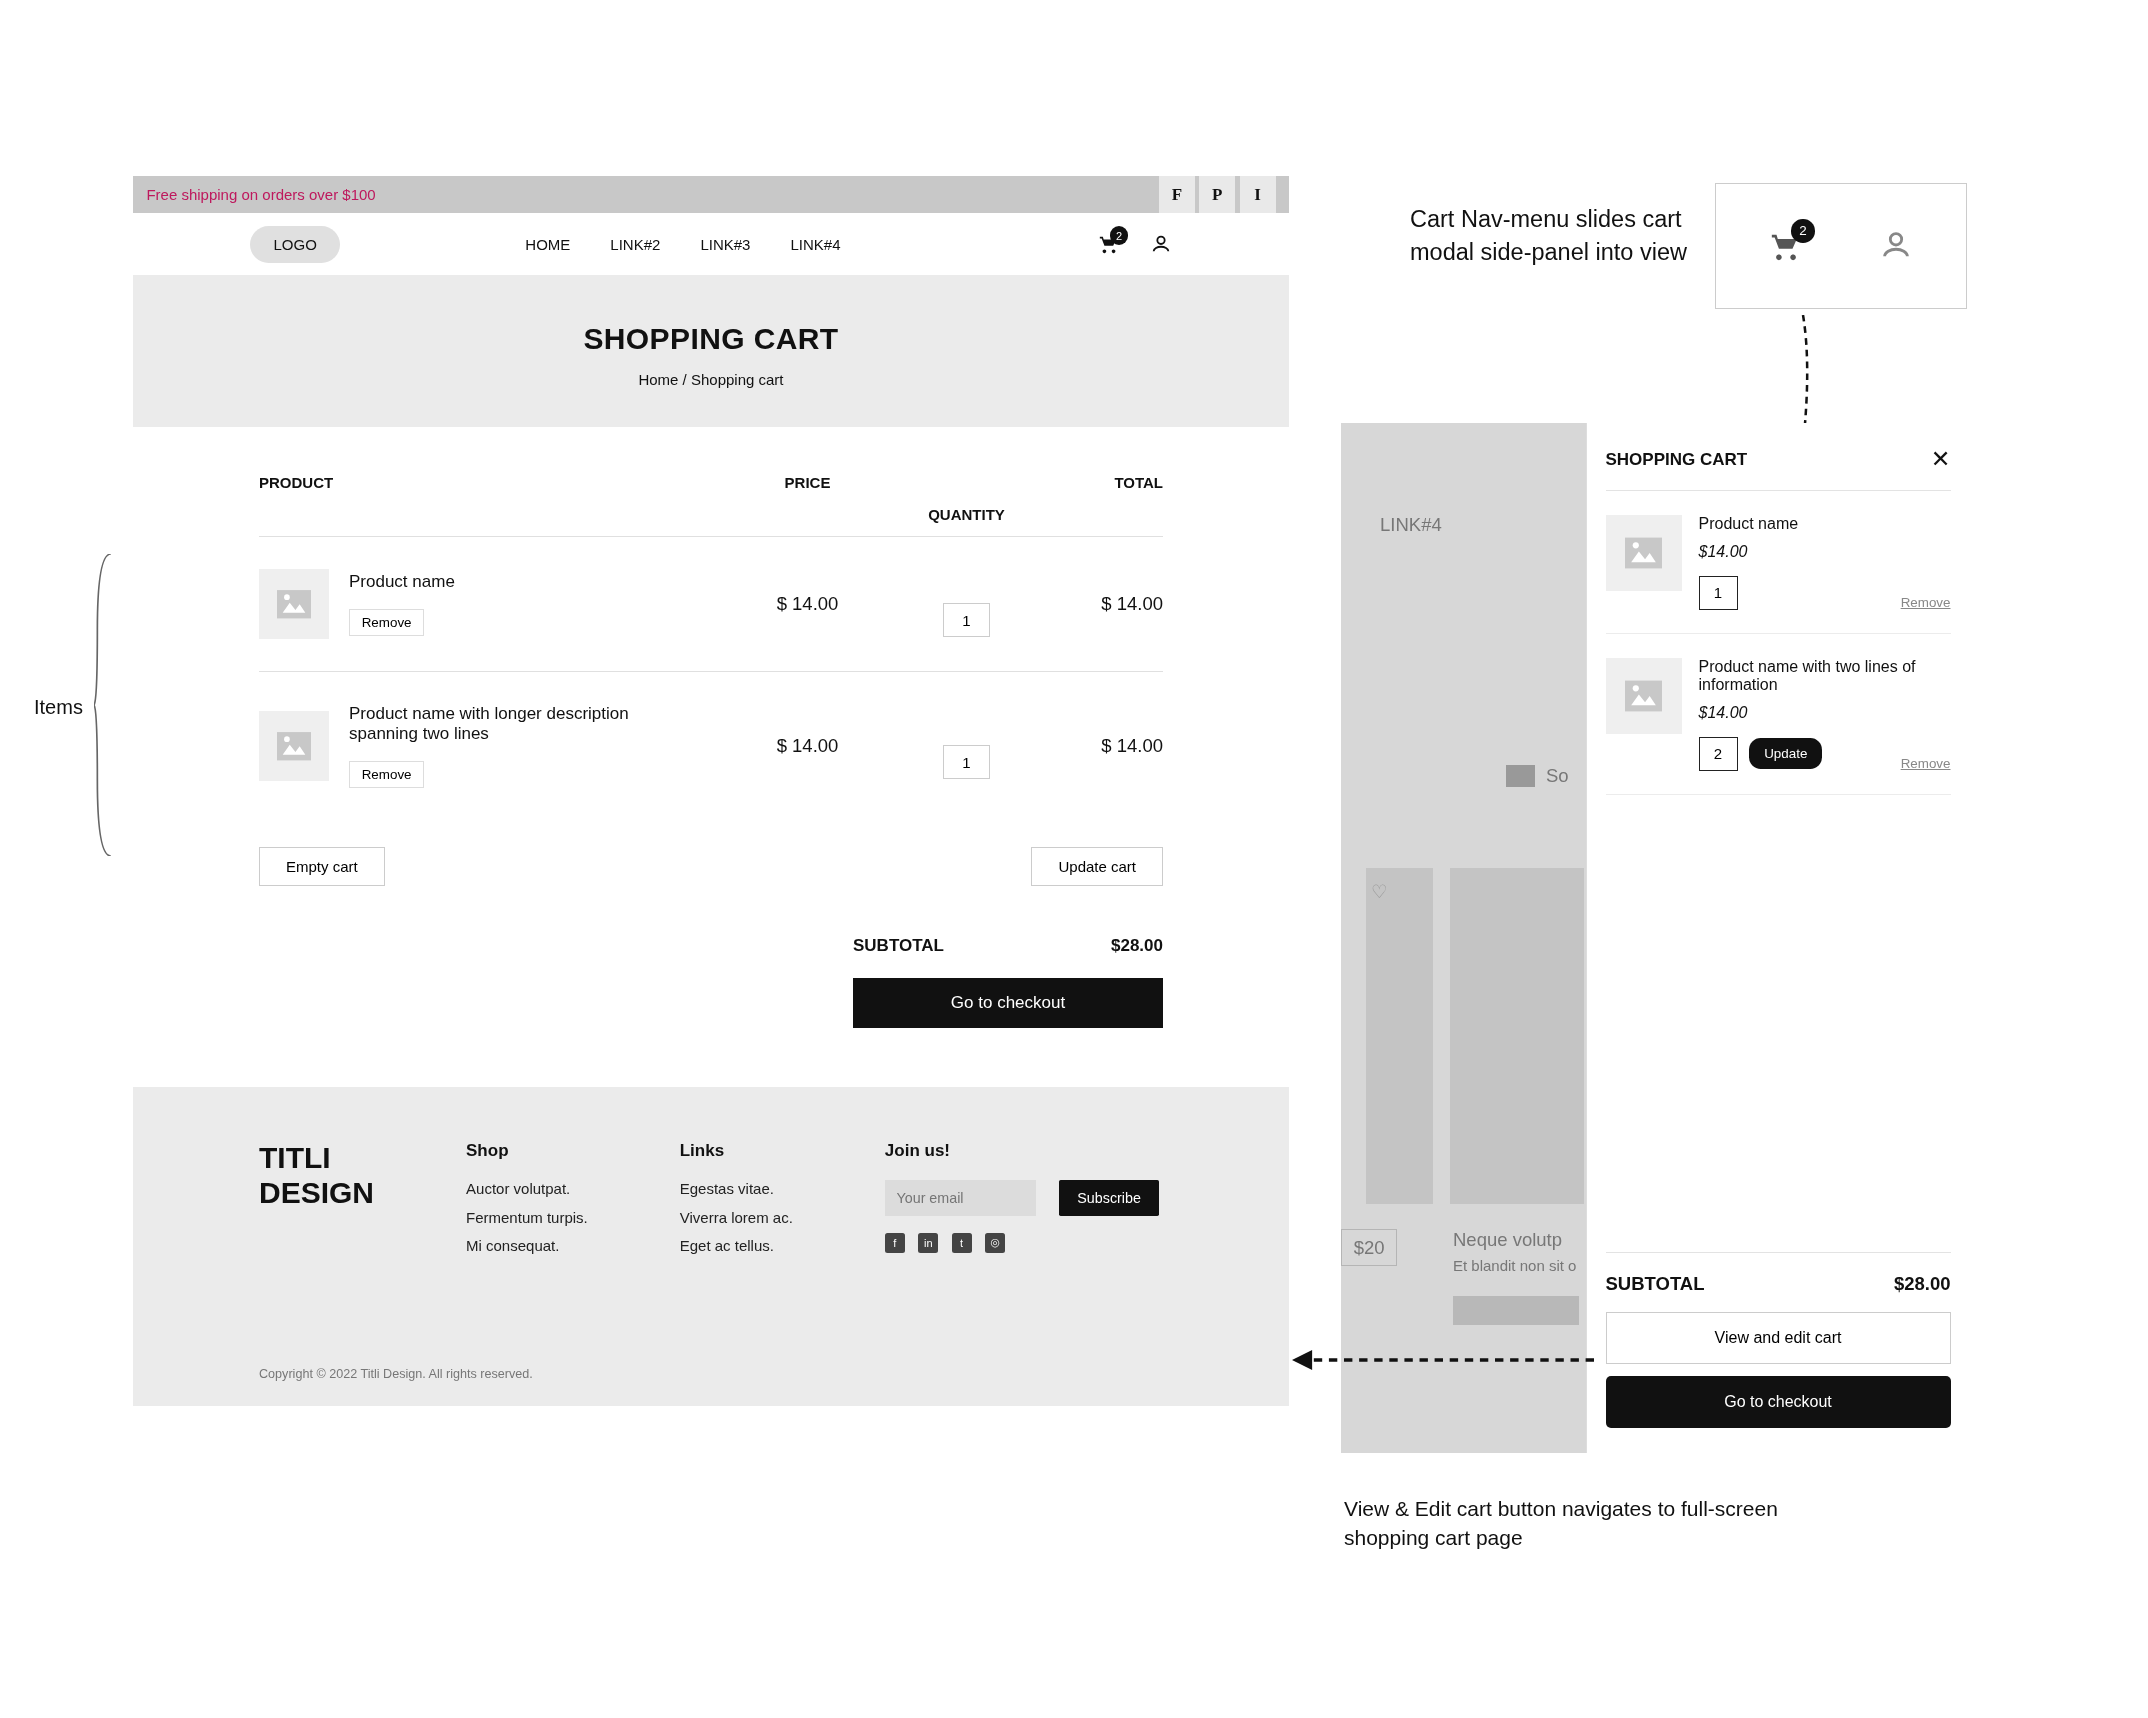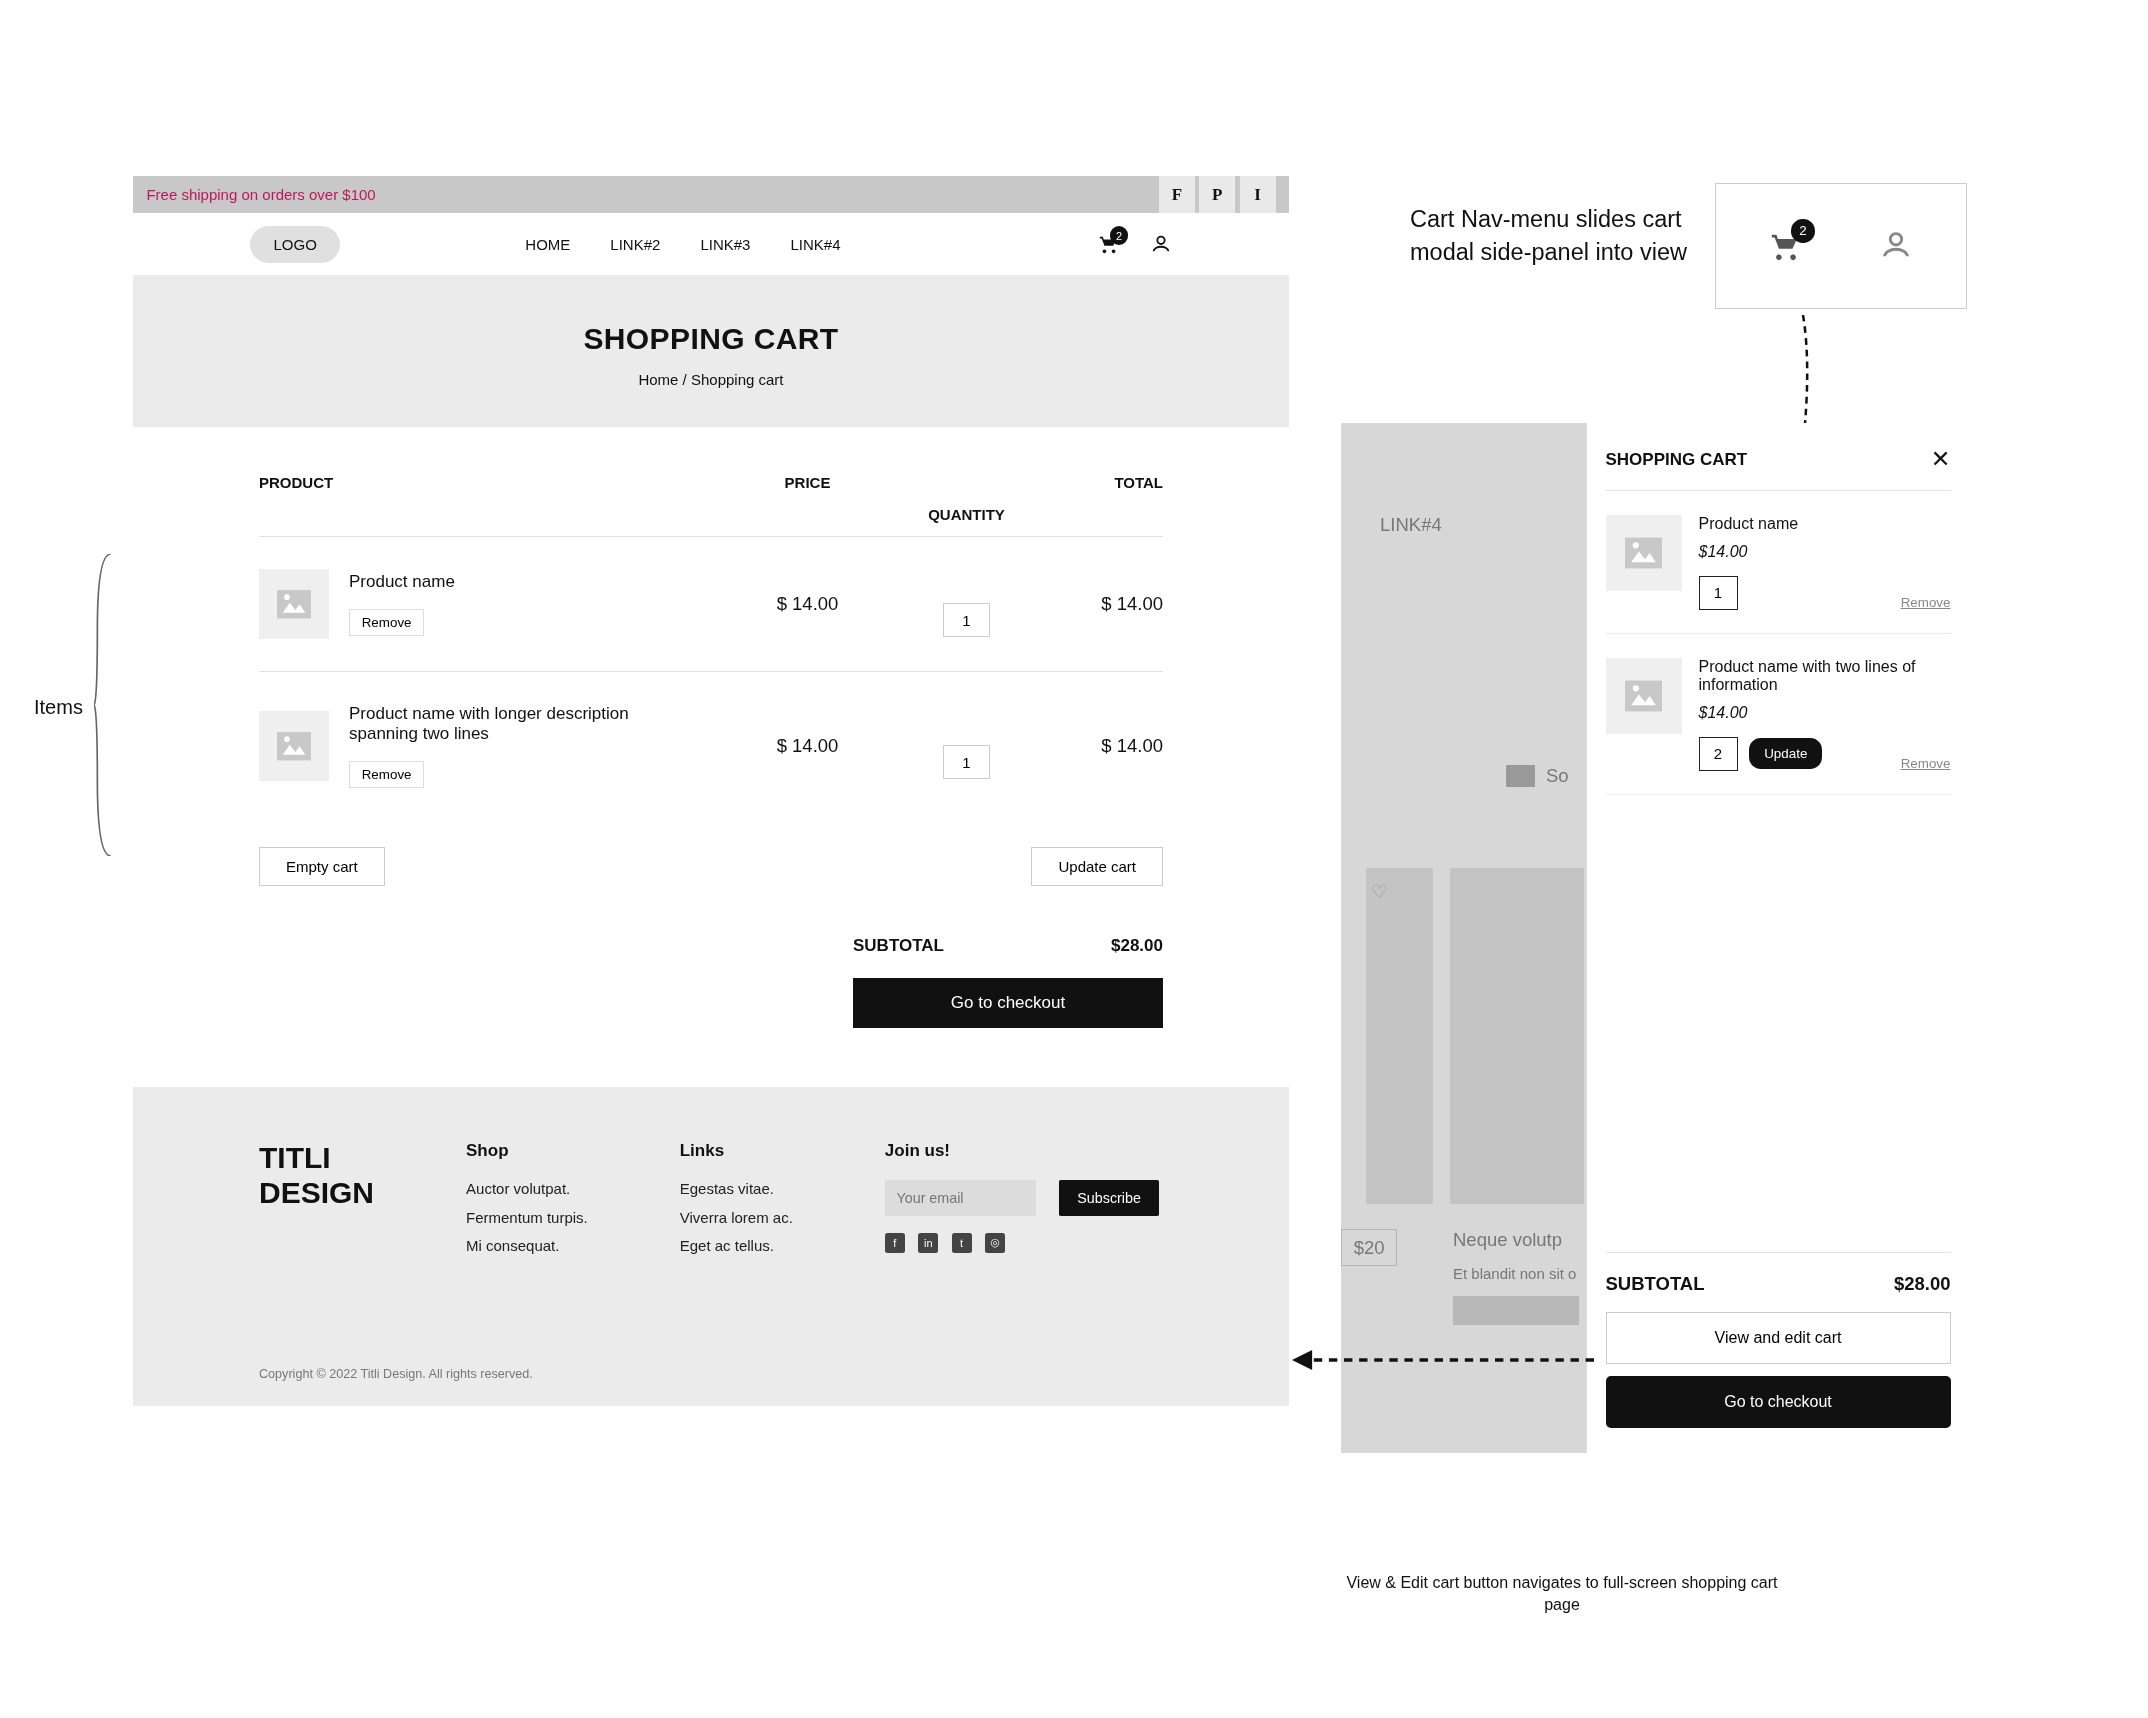--- a/index.html
+++ b/index.html
@@ -96,21 +96,21 @@
   .p-qty { width: 39px; height: 34px; border: 0.8px solid #222; text-align: center; font-size: 15px; }
   .p-update { background: #111; color: #fff; border: none; border-radius: 11.7px; padding: 8.4px 15px; font-size: 13.4px; cursor: pointer; }
   .p-remove { font-size: 13.4px; color: #888; text-decoration: underline; margin-left: auto; cursor: pointer; align-self: flex-end; }
   .panel-foot { border-top: 0.8px solid #e3e3e3; padding-top: 20px; }
   .panel-sub { display: flex; justify-content: space-between; font-size: 18.5px; font-weight: 600; }
   .btn-outline-full { width: 100%; border: 0.8px solid #ccc; background: #fff; padding: 16px 0; font-size: 16px; margin-top: 17px; cursor: pointer; }
   .btn-black2 { width: 100%; background: #111; color: #fff; border: none; border-radius: 5px; padding: 17px 0; font-size: 16px; margin-top: 11.7px; cursor: pointer; }
 
   
   .back-arrow { position: absolute; left: 1292px; top: 1343px; }
-  .back-note { position: absolute; left: 1344px; top: 1572px; font-size: 16px; width: 436px; line-height: 1.4; text-align: center; }
+  .back-note { position: absolute; left: 1344px; top: 1494px; font-size: 21px; width: 436px; line-height: 1.4; }
 </style>
 </head>
 <body>
 
 <div class="canvas">
 
   <div class="items-annot">Items</div>
   <svg class="items-brace" width="23.5" height="302" viewBox="0 0 28 360">
     <path d="M20,0 Q4,0 4,90 Q4,175 0,180 Q4,185 4,270 Q4,360 20,360" stroke="#666" stroke-width="2" fill="none"></path>
   </svg>
@@ -271,21 +271,21 @@
     <polygon points="20,175 10,155 30,155" fill="#111"></polygon>
   </svg>
 
   <div class="bg-page">
     <div class="faux" style="left:39px; top:91px;">LINK#4</div>
     <div style="position:absolute; left:25px; top:445px; width:67px; height:336px; background:#c4c4c4;"></div>
     <div style="position:absolute; left:109px; top:445px; width:134px; height:336px; background:#c4c4c4;"></div>
     <span style="position:absolute; left:30px; top:458px; font-size:18.5px; color:#999;">♡</span>
     <div style="position:absolute; left:0px; top:806px; border:1.7px solid #b5b5b5; color:#777; padding:6.7px 11.7px; font-size:18.5px;">$20</div>
     <div class="faux" style="left:112px; top:806px;">Neque volutp</div>
-    <div class="faux" style="left:112px; top:834px; font-size:15px;margin-top:8px;">Et blandit non sit o</div>
+    <div class="faux" style="left:112px; top:834px; font-size:15px;">Et blandit non sit o</div>
     <div style="position:absolute; left:112px; top:873px; width:126px; height:28.5px; background:#b8b8b8;"></div>
     <div style="position:absolute; left:165px; top:342px; width:28.5px; height:22px; background:#999;"></div>
     <div class="faux" style="left:205px; top:342px;">So</div>
   </div>
 
   <div class="panel">
     <div class="panel-head">
       <h3>SHOPPING CART</h3>
       <span class="close-x">✕</span>
     </div>

